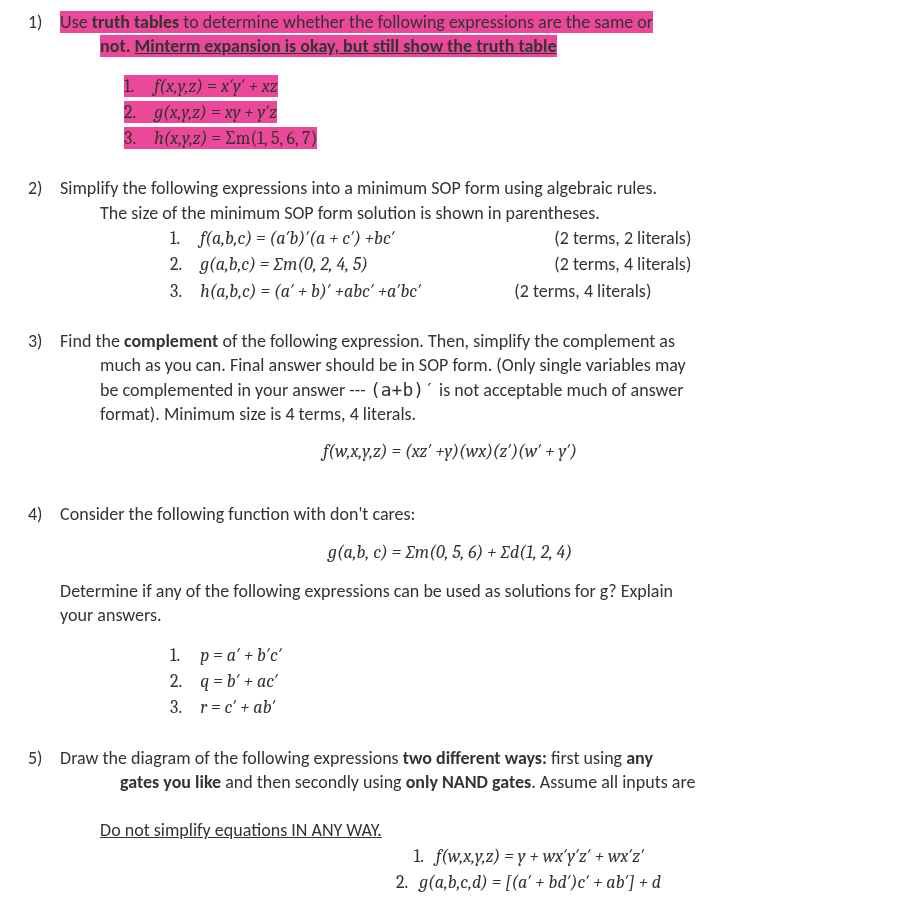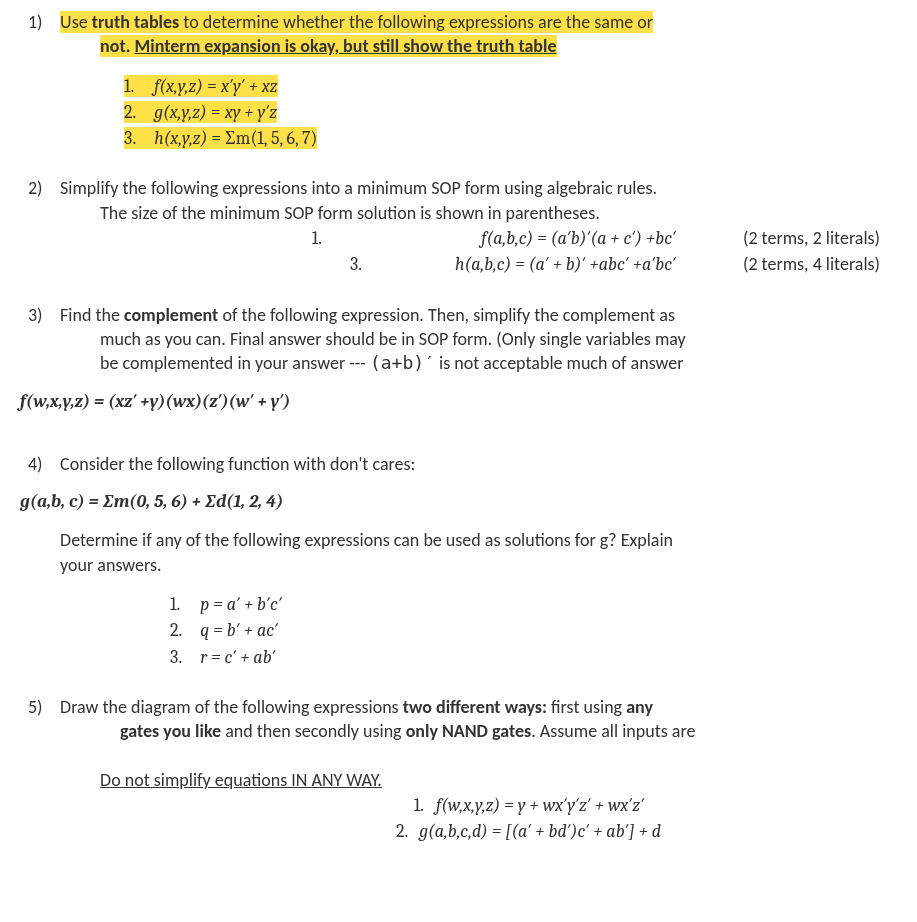--- a/index.html
+++ b/index.html
@@ -24,24 +24,23 @@
   .pbody {
     display: inline-block;
     width: 820px;
     vertical-align: top;
   }
   .indent1 {
     margin-left: 64px;
   }
   .indent2 {
     margin-left: 140px;
-    text-align: right;
   }
   .hl {
-    background: #fde047;
+    background: #ec4899;
   }
   b, strong { font-weight: 700; }
   .under { text-decoration: underline; }
   .math {
     font-family: Cambria, "Times New Roman", serif;
     font-style: italic;
   }
   .rm { font-style: normal; }
   .eqline {
     margin: 1px 0;
@@ -51,23 +50,22 @@
     width: 26px;
     font-family: Cambria, "Times New Roman", serif;
   }
   .right-note {
     display: inline-block;
     min-width: 200px;
     font-family: Calibri, Arial, sans-serif;
     font-style: normal;
   }
   .centered {
-    text-align: left;
+    text-align: center;
     margin: 14px 0 14px -40px;
-    font-weight: bold;
   }
   .row { white-space: nowrap; }
   .fw {
     display: inline-block;
   }
 </style>
 </head>
 <body>
 
 <div class="problem">
@@ -110,36 +108,42 @@
   <span class="pbody">
     <span>Simplify the following expressions into a minimum SOP form using algebraic rules.</span><br>
     <span style="margin-left:40px; display:inline-block">The size of the minimum SOP form solution is shown in parentheses.</span>
     <div class="indent2 sublist" style="margin-left:110px;">
       <div class="eqline row">
         <span class="snum">1.</span>
         <span class="math fw" style="width:350px">f(a,b,c) = (a′b)′(a + c′) +bc′</span>
         <span class="right-note">(2 terms, 2 literals)</span>
       </div>
       <div class="eqline row">
+        <span class="snum">2.</span>
+        <span class="math fw" style="width:350px">g(a,b,c) = ∑m(0, 2, 4, 5)</span>
+        <span class="right-note">(2 terms, 4 literals)</span>
+      </div>
+      <div class="eqline row">
         <span class="snum">3.</span>
         <span class="math fw" style="width:310px">h(a,b,c) = (a′ + b)′ +abc′ +a′bc′</span>
         <span class="right-note">(2 terms, 4 literals)</span>
       </div>
     </div>
   </span>
 </div>
 
 <div class="problem">
   <span class="pnum">3)</span>
   <span class="pbody">
     <span>Find the </span><b>complement</b><span> of the following expression. Then, simplify the complement as</span><br>
     <span style="margin-left:40px; display:inline-block">much as you can.  Final answer should be in SOP form. (Only single variables may</span><br>
     <span style="margin-left:40px; display:inline-block">
       <span>be complemented in your answer --- </span><span style="font-family:Consolas,monospace">(a+b)′</span><span> is not acceptable much of answer</span>
     </span><br>
+    <span style="margin-left:40px; display:inline-block">format). Minimum size is 4 terms, 4 literals.</span>
     <div class="centered math">f(w,x,y,z) = (xz′ +y)(wx)(z′)(w′ + y′)</div>
   </span>
 </div>
 
 <div class="problem">
   <span class="pnum">4)</span>
   <span class="pbody">
     <span>Consider the following function with don't cares:</span>
     <div class="centered math">g(a,b, c) = ∑m(0, 5, 6) + ∑d(1, 2, 4)</div>
     <span>Determine if any of the following expressions can be used as solutions for g? Explain</span><br>

